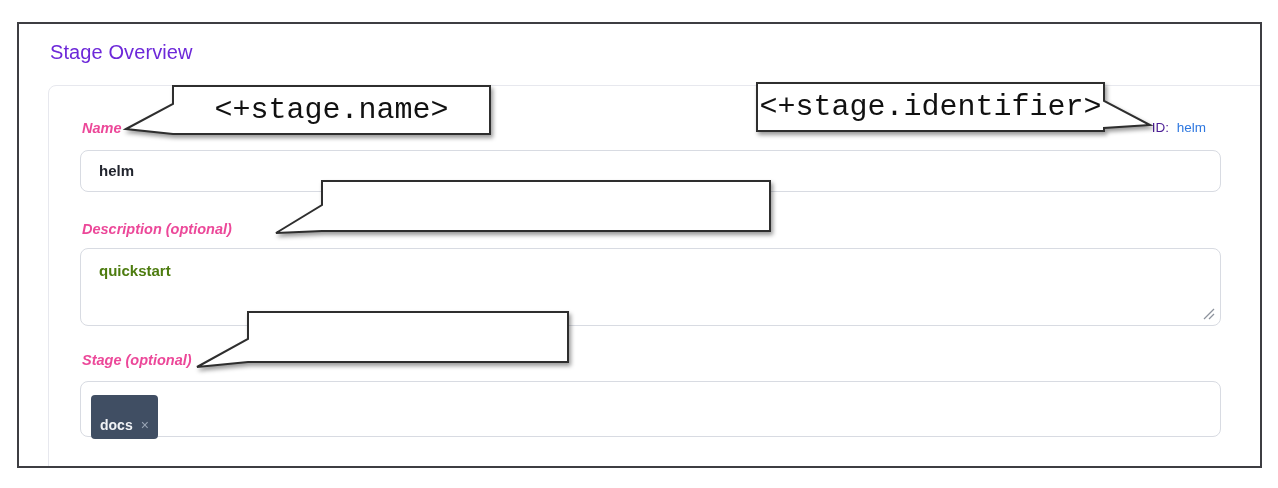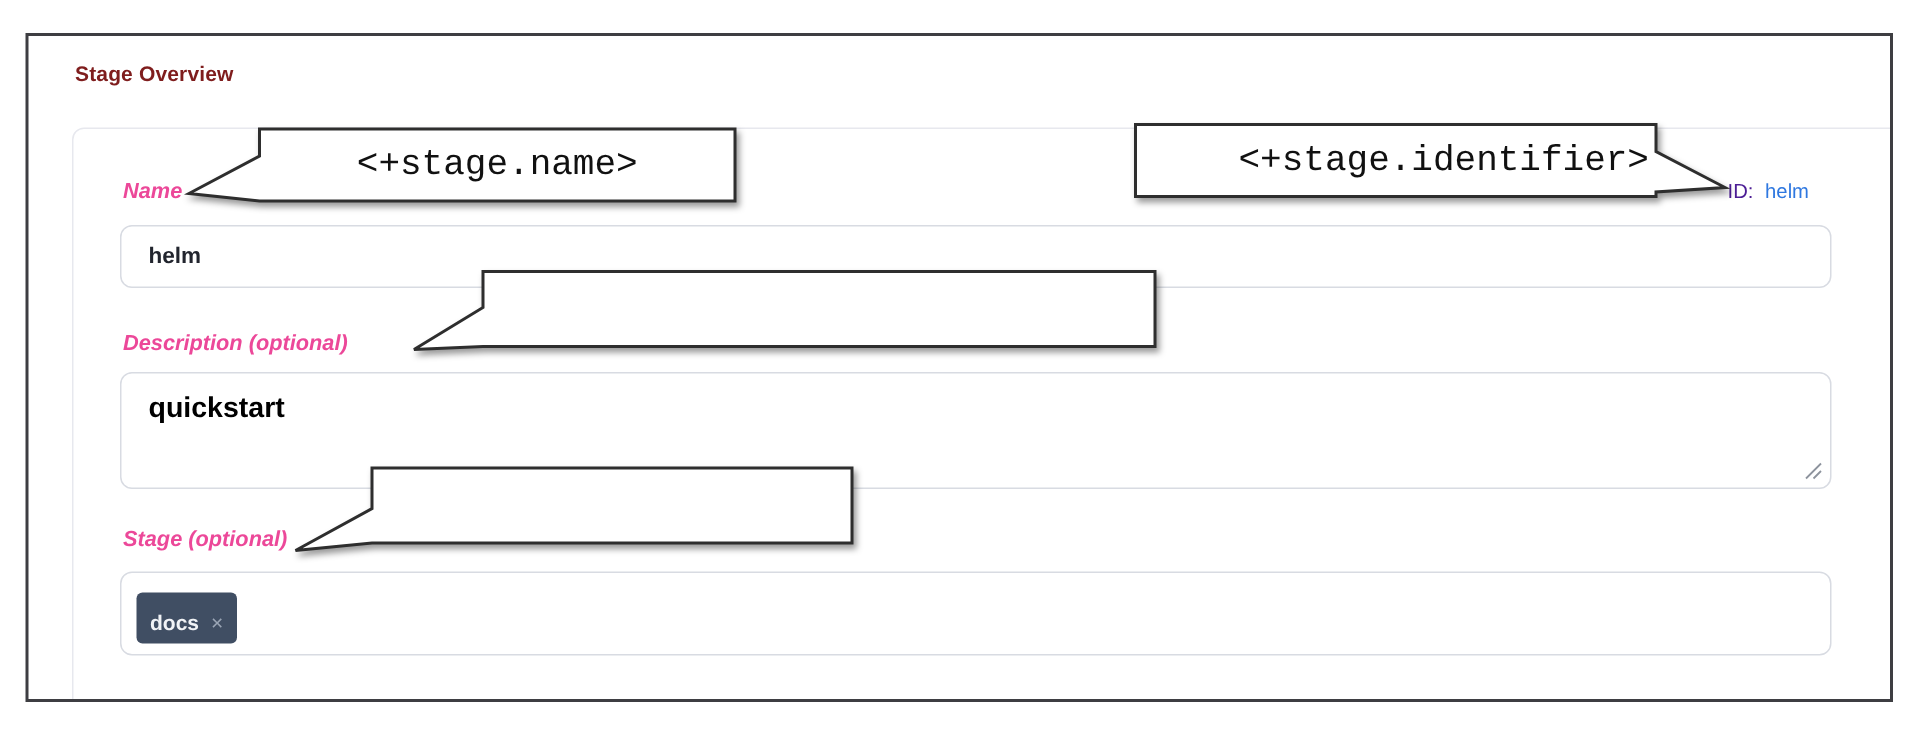--- a/index.html
+++ b/index.html
@@ -6,21 +6,21 @@
   html, body { width: 1278px; height: 488px; background: #ffffff; }
   body { position: relative; font-family: "Liberation Sans", sans-serif; }
 
   .frame {
     position: absolute; left: 17px; top: 22px; width: 1245px; height: 446px;
     border: 2px solid #3e3e42; background: #ffffff; overflow: hidden;
   }
 
   .page-title {
     position: absolute; left: 31px; top: 17px;
-    font-size: 14px; font-weight: 700; color: #7f1d1d; letter-spacing: .1px;
+    font-size: 20px; font-weight: 400; color: #6d28d9; letter-spacing: .1px;
   }
 
   .panel {
     position: absolute; left: 29px; top: 61px; width: 1300px; height: 480px;
     border: 1px solid #e7e8ee; border-radius: 8px; background: #ffffff;
   }
 
   .field-label {
     position: absolute; font-size: 14.5px; font-weight: 600; color: #ec4899;
     line-height: 16px; white-space: nowrap; font-style: italic;
@@ -41,52 +41,52 @@
     border: 1px solid #d8dbe2; border-radius: 8px; background: #ffffff;
   }
   .name-input     { top: 126px; height: 42px; }
   .name-input .input-text {
     padding-left: 18px; line-height: 40px;
     font-size: 15px; font-weight: 600; color: #22252e;
   }
   .description-box { top: 224px; height: 78px; }
   .description-box .input-text {
     padding: 13px 0 0 18px;
-    font-size: 19px; font-weight: 600; color: #000000;
+    font-size: 15px; font-weight: 600; color: #4d7c0f;
   }
   .tags-box { top: 357px; height: 56px; }
 
   .resize-handle { position: absolute; right: 4px; bottom: 4px; width: 14px; height: 14px; }
 
   .tag-chip {
     position: absolute; left: 10px; top: 13px;
     display: inline-flex; align-items: center;
     background: #404e63; color: #f1f3f6;
     font-size: 14px; font-weight: 600;
-    padding: 11px 9px 4px 9px; border-radius: 4px; line-height: 19px;
+    padding: 21px 9px 4px 9px; border-radius: 4px; line-height: 19px;
   }
   .tag-chip .chip-x {
     color: #9aa5b5; font-weight: 400; margin-left: 8px; font-size: 14px; cursor: pointer;
   }
 
   .callout-svg { position: absolute; overflow: visible; }
   .callout-svg path {
     fill: #ffffff; stroke: #2e2e2e; stroke-width: 2; stroke-linejoin: miter;
     filter: drop-shadow(2px 3px 2px rgba(0,0,0,0.40));
   }
   .callout-text {
     position: absolute; z-index: 5; text-align: right;
-    font-family: "Liberation Mono", monospace; font-size: 24px; color: #111111;
+    font-family: "Liberation Mono", monospace; font-size: 30px; color: #111111;
     white-space: nowrap; display: flex; align-items: center; justify-content: center;
   }
   .co-name-svg  { left: 100px; top: 58px; width: 375px; height: 57px; z-index: 4; }
   .co-name-text { left: 154px; top: 62px; width: 317px; height: 48px; }
 
   .co-id-svg  { left: 734px; top: 55px; width: 406px; height: 56px; z-index: 4; }
-  .co-id-text { left: 738px; top: 59px; width: 347px; height: 48px; margin-left: 32px; }
+  .co-id-text { left: 738px; top: 59px; width: 347px; height: 48px; }
 
   .co-desc-svg  { left: 250px; top: 153px; width: 510px; height: 62px; z-index: 4; }
   .co-desc-text { left: 303px; top: 157px; width: 448px; height: 50px; }
 
   .co-tags-svg  { left: 172px; top: 284px; width: 390px; height: 66px; z-index: 4; }
   .co-tags-text { left: 229px; top: 288px; width: 320px; height: 50px; }
 </style>
 </head>
 <body>
 

